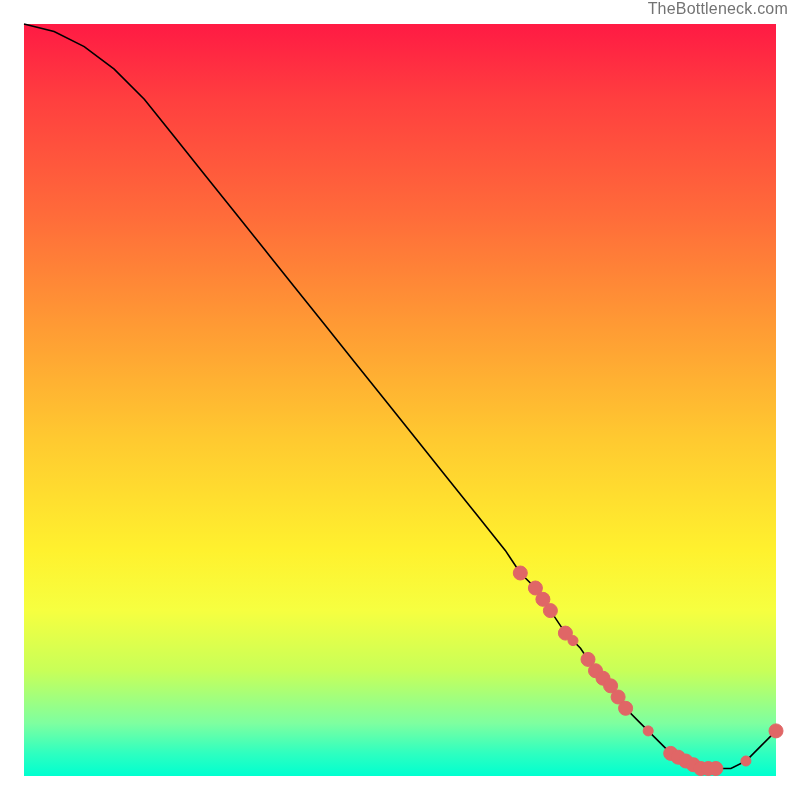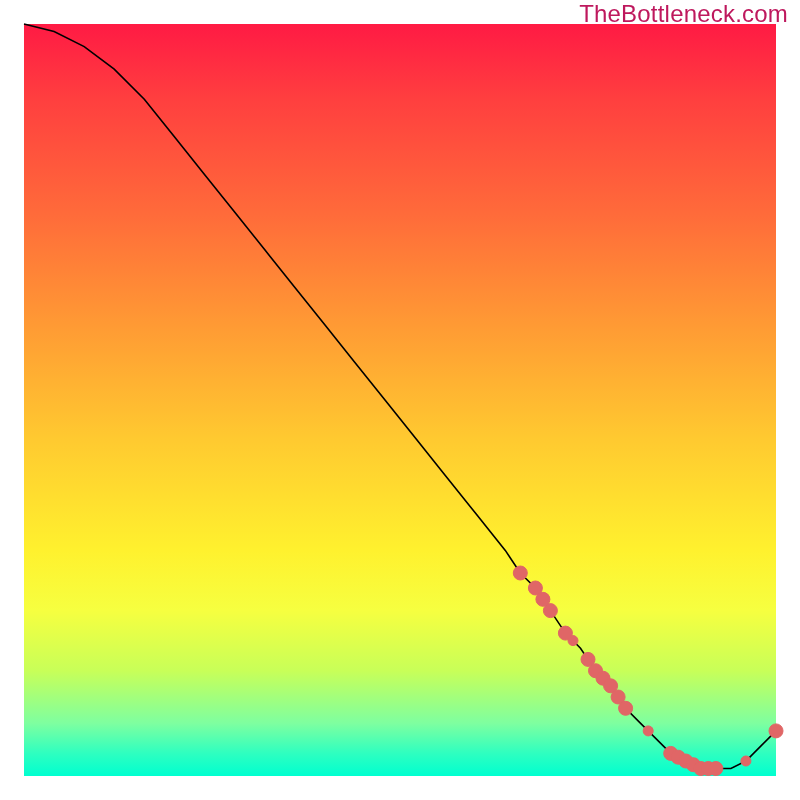--- a/index.html
+++ b/index.html
@@ -34,22 +34,22 @@
       #7effa0 93%,
       #2effc0 97%,
       #00ffd0 100%
     );
   }
   .watermark {
     position: absolute;
     top: 0;
     right: 12px;
     font-family: Arial, Helvetica, sans-serif;
-    font-size: 24px;
-    color: #be185d;
+    font-size: 16px;
+    color: #737373;
     letter-spacing: 0.2px;
     text-align: right;
   }
   svg.plot {
     position: absolute;
     left: 24px;
     top: 24px;
     width: 752px;
     height: 752px;
     overflow: visible;

